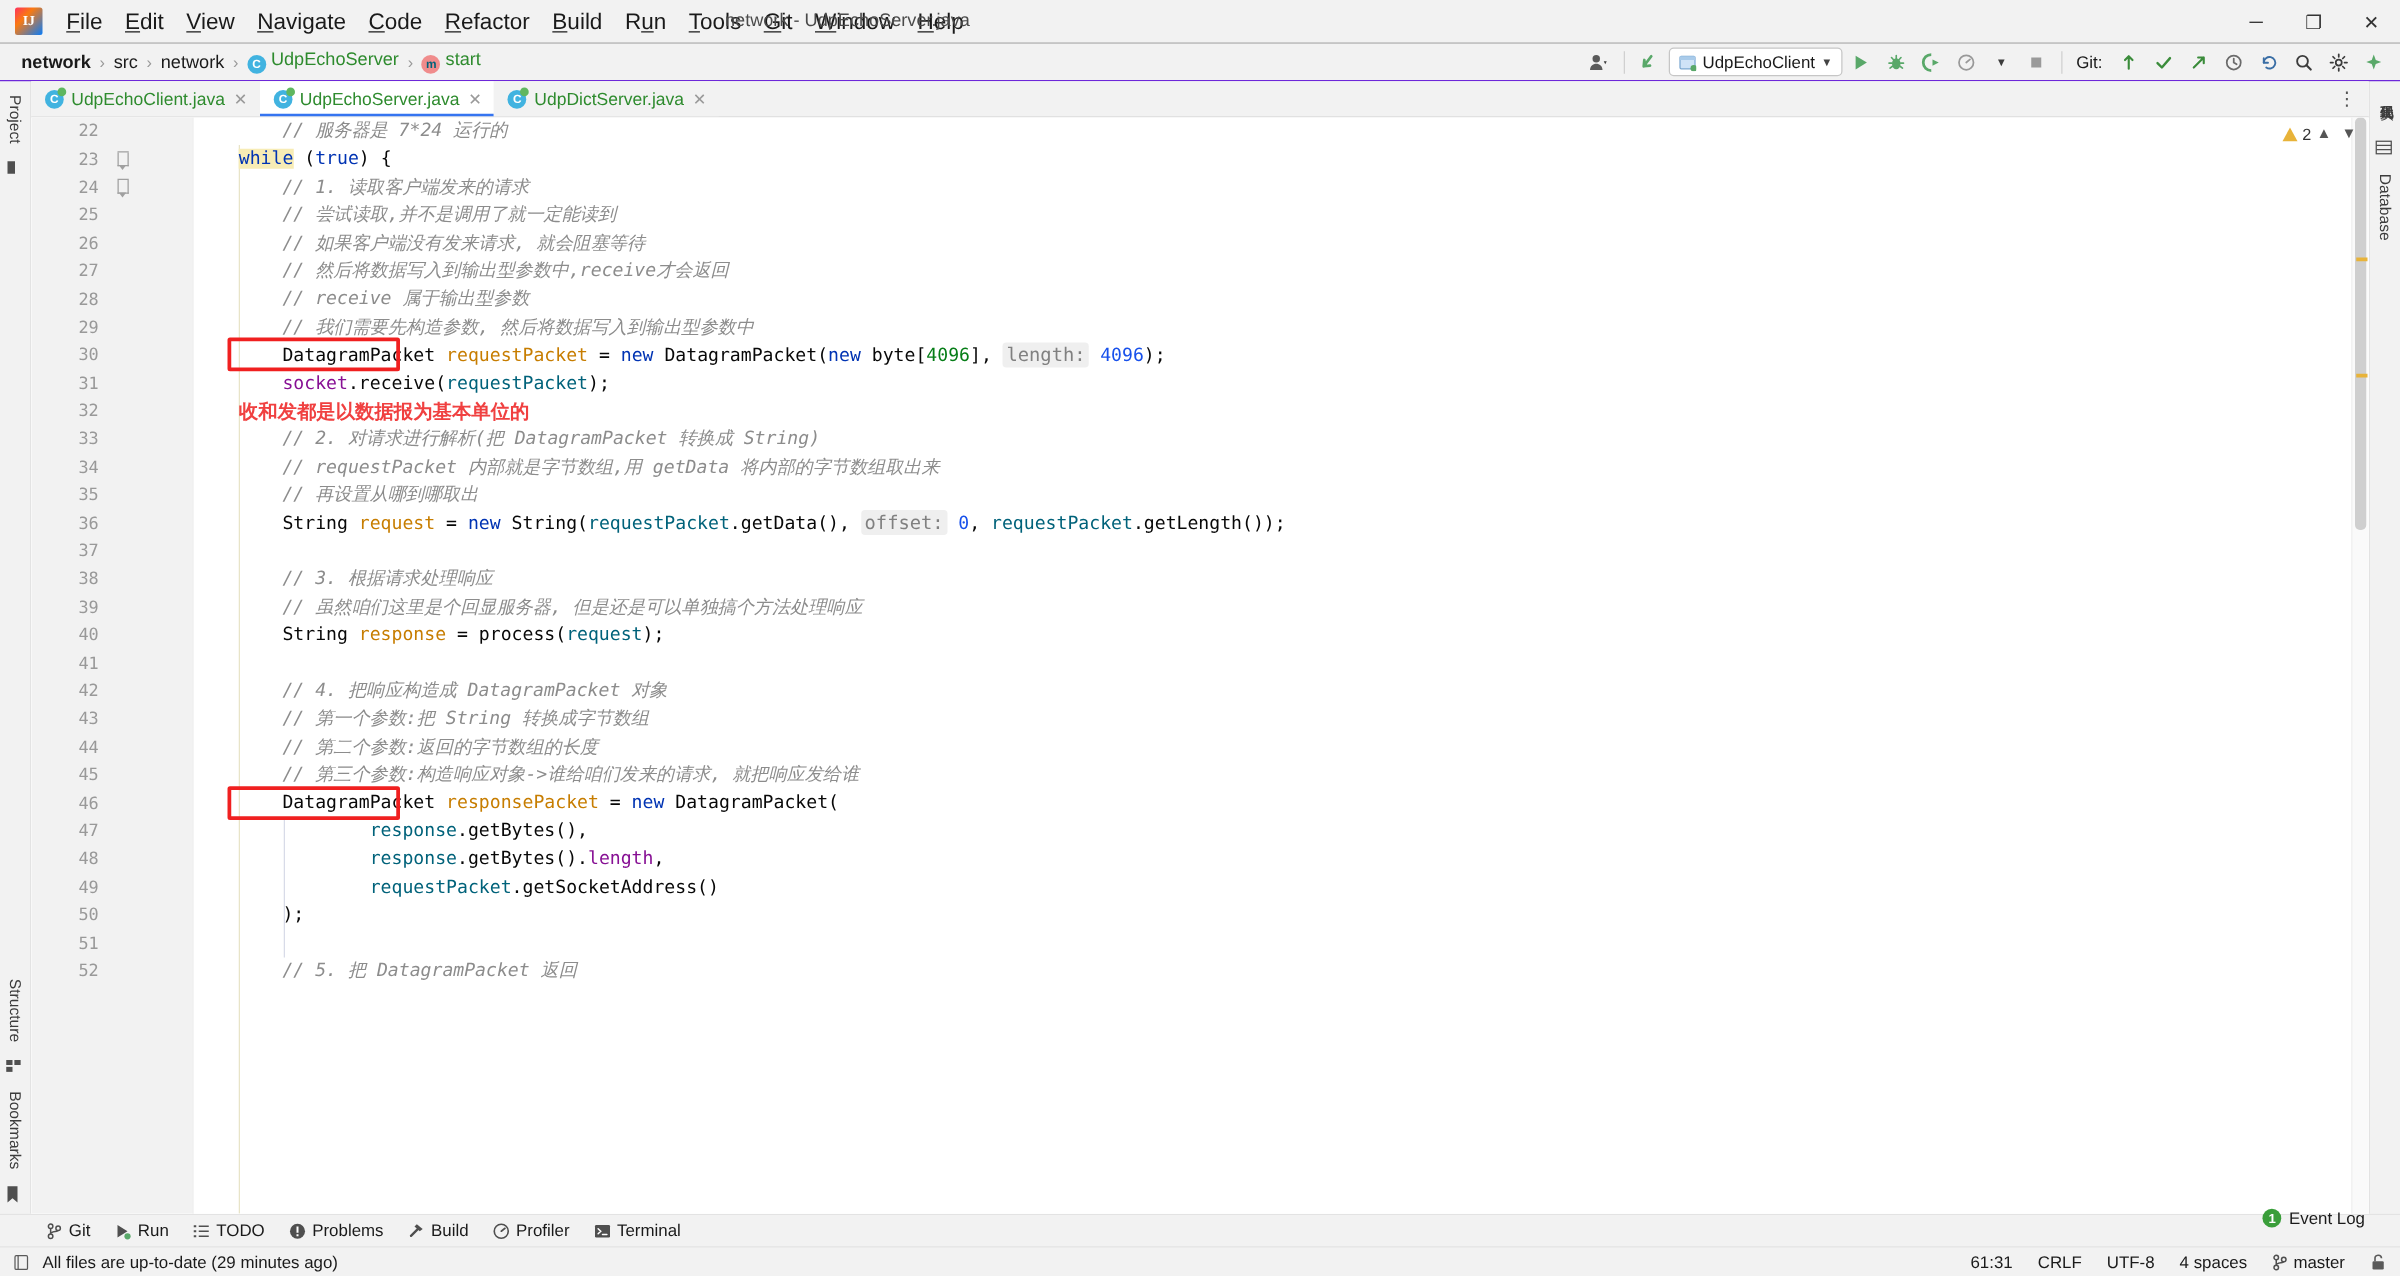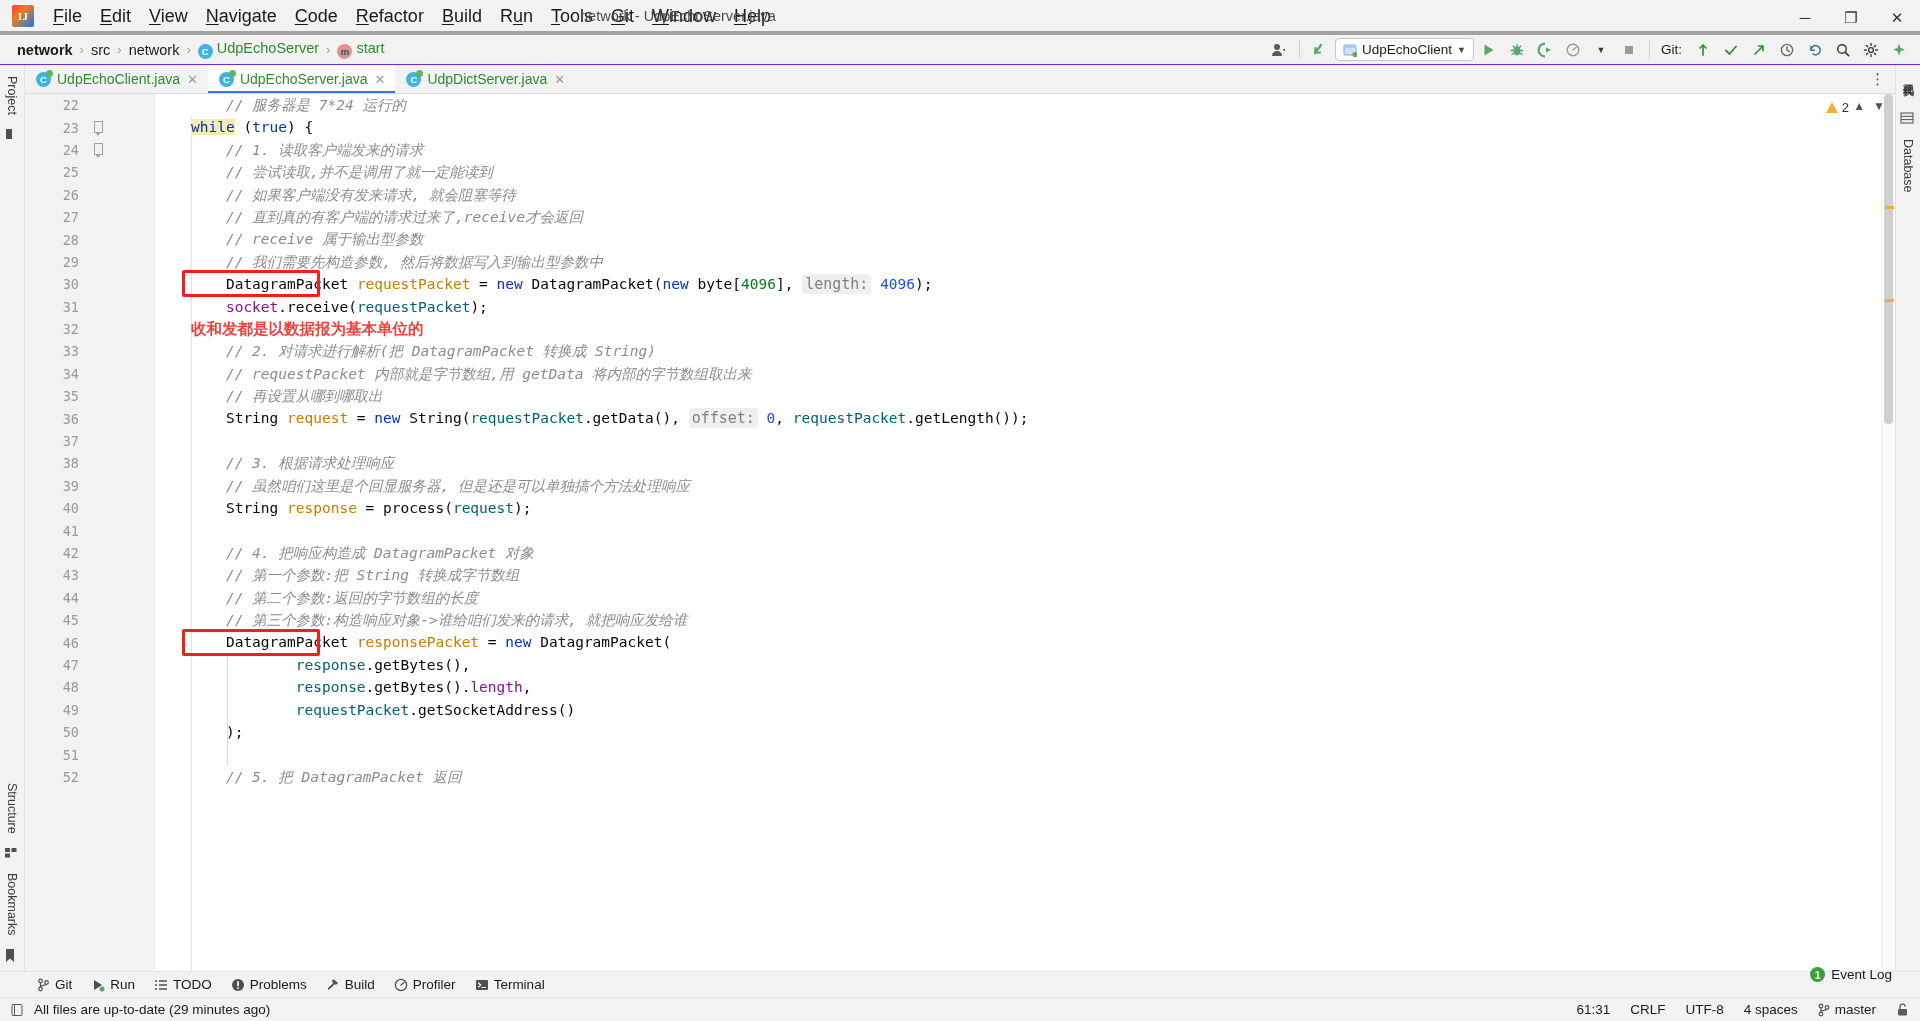--- a/index.html
+++ b/index.html
@@ -7,21 +7,21 @@
     width: 1920px; height: 1021px;
     font-family: "Liberation Sans", sans-serif;
     background: #ffffff; overflow: hidden;
     -webkit-font-smoothing: antialiased;
   }
   #app { width: 1920px; height: 1021px; display: flex; flex-direction: column; background:#f2f2f2; }
 
   
   .titlebar {
     height: 35px; background: #f2f2f2; display: flex; align-items: center;
-    border-bottom: 4px solid #a3a3a3; flex: 0 0 35px; position: relative;
+    border-bottom: 1px solid #a3a3a3; flex: 0 0 35px; position: relative;
   }
   .ij-logo { width: 22px; height: 22px; margin: 0 10px 0 12px; position: relative; flex:0 0 auto; }
   .ij-logo .sq { position:absolute; width:100%; height:100%; border-radius:2px;
      background: linear-gradient(135deg,#fe315d 0%, #f97a12 35%, #087cfa 100%); }
   .ij-logo .ij { position:absolute; left:3px; top:3px; right:3px; bottom:3px;
      color:#fff; font-size:11px; font-weight:bold; font-family:"Liberation Serif",serif;
      display:flex; align-items:center; justify-content:center; }
   .menu { display: flex; align-items: center; height: 100%; }
   .menu-item {
     padding: 4px 9px; font-size: 18px; color: #1a1a1a; cursor: default;
@@ -545,21 +545,21 @@
 
         <div class="codearea">
           <div class="code-indent-guide" style="left:36px;top:22.4px;bottom:0;"></div>
           <div class="code-indent-guide g2" style="left:72px;top:560px;height:112px;"></div>
           <div id="codelines">
               <div class="codeline"><span class="pln">    </span><span class="cmt">// 服务器是 7*24 运行的</span></div>
               <div class="codeline"><span class="pln"></span><span class="k kw-hl">while</span><span class="pln"> (</span><span class="k">true</span><span class="pln">) {</span></div>
               <div class="codeline"><span class="pln">    </span><span class="cmt">// 1. 读取客户端发来的请求</span></div>
               <div class="codeline"><span class="pln">    </span><span class="cmt">// 尝试读取,并不是调用了就一定能读到</span></div>
               <div class="codeline"><span class="pln">    </span><span class="cmt">// 如果客户端没有发来请求, 就会阻塞等待</span></div>
-              <div class="codeline"><span class="pln">    </span><span class="cmt">// 直到真的有客户端的请求过来了,receive才会返回</span></div>
+              <div class="codeline"><span class="pln">    </span><span class="cmt">// 然后将数据写入到输出型参数中,receive才会返回</span></div>
               <div class="codeline"><span class="pln">    </span><span class="cmt">// receive 属于输出型参数</span></div>
               <div class="codeline"><span class="pln">    </span><span class="cmt">// 我们需要先构造参数, 然后将数据写入到输出型参数中</span></div>
               <div class="codeline"><span class="pln">    DatagramPacket </span><span class="var">requestPacket</span><span class="pln"> = </span><span class="k">new</span><span class="pln"> DatagramPacket(</span><span class="k">new</span><span class="pln"> byte[</span><span class="s">4096</span><span class="pln">], </span><span class="param-hint">length:</span><span class="pln"> </span><span class="n">4096</span><span class="pln">);</span></div>
               <div class="codeline"><span class="pln">    </span><span class="fld">socket</span><span class="pln">.receive(</span><span class="mth">requestPacket</span><span class="pln">);</span></div>
               <div class="codeline"><span class="redtext">收和发都是以数据报为基本单位的</span></div>
               <div class="codeline"><span class="pln">    </span><span class="cmt">// 2. 对请求进行解析(把 DatagramPacket 转换成 String)</span></div>
               <div class="codeline"><span class="pln">    </span><span class="cmt">// requestPacket 内部就是字节数组,用 getData 将内部的字节数组取出来</span></div>
               <div class="codeline"><span class="pln">    </span><span class="cmt">// 再设置从哪到哪取出</span></div>
               <div class="codeline"><span class="pln">    String </span><span class="var">request</span><span class="pln"> = </span><span class="k">new</span><span class="pln"> String(</span><span class="mth">requestPacket</span><span class="pln">.getData(), </span><span class="param-hint">offset:</span><span class="pln"> </span><span class="n">0</span><span class="pln">, </span><span class="mth">requestPacket</span><span class="pln">.getLength());</span></div>
               <div class="codeline"></div>

